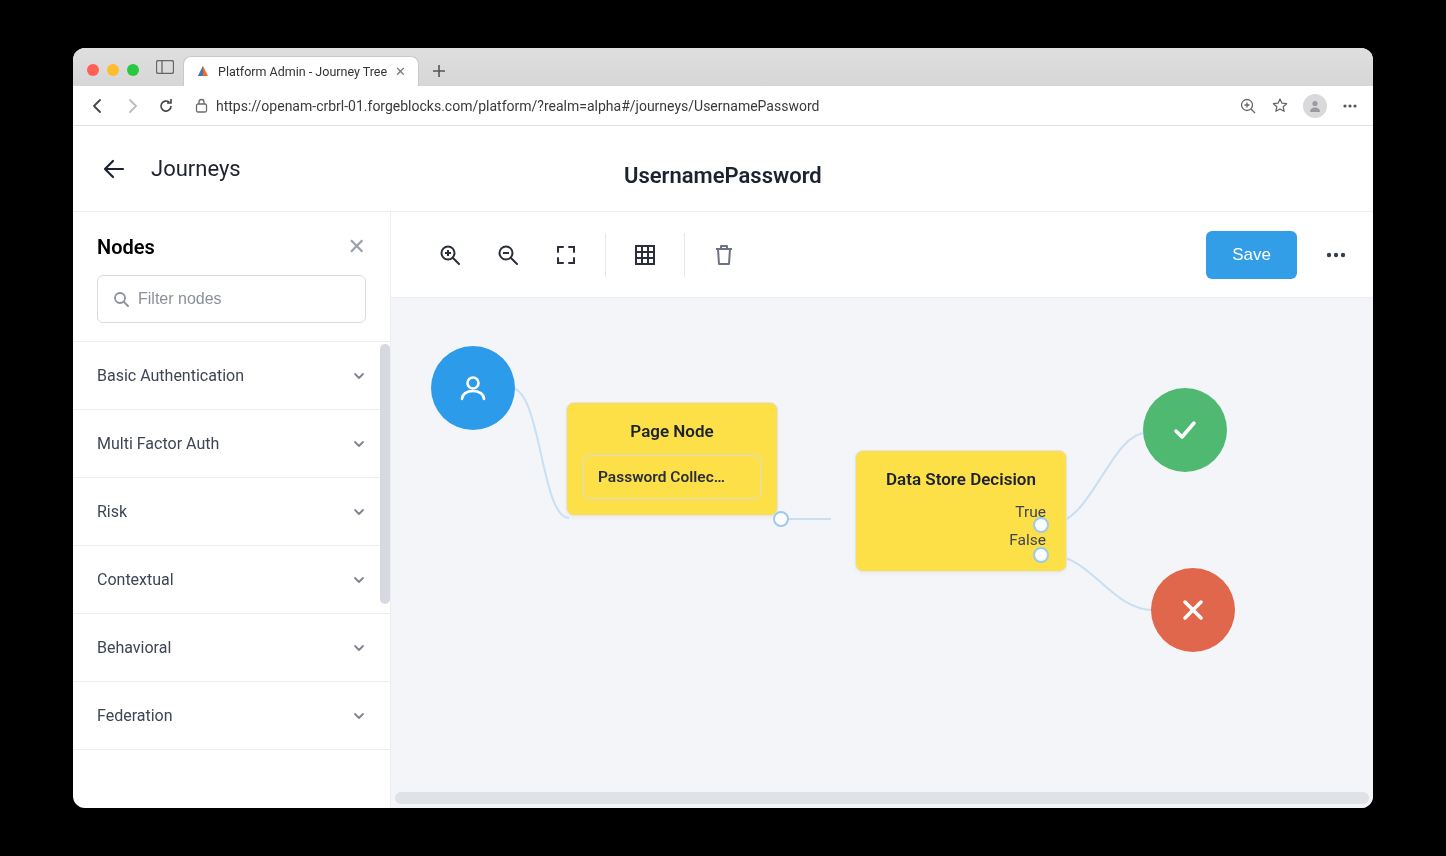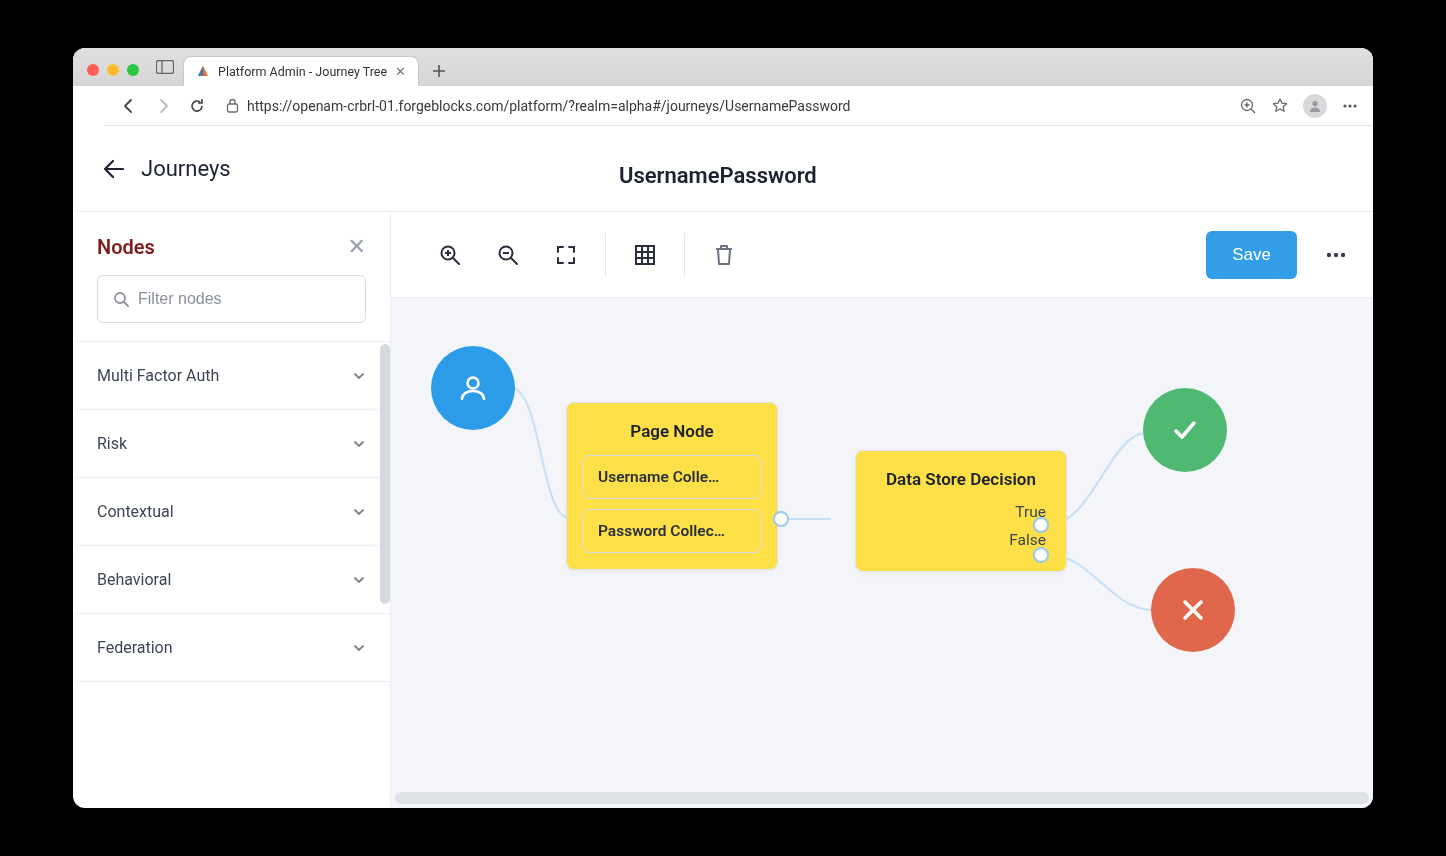--- a/index.html
+++ b/index.html
@@ -47,58 +47,57 @@
   }
   .tab .favicon { width:14px; height:14px; }
   .tab .tab-x { margin-left:auto; color:#777; font-size:13px; }
   .newtab { width:28px; height:28px; margin-bottom:1px; display:flex;align-items:center;justify-content:center; color:#555;}
   .addrbar {
     height:40px;
     background:#fff;
     border-bottom:1px solid #e2e2e3;
     display:flex; align-items:center; gap:12px;
     padding:0 14px;
-    margin-left:31px;
   }
   .addrbar .nav-ico{ width:22px; height:22px; display:flex;align-items:center;justify-content:center; color:#555; }
   .addrbar .nav-ico.disabled{ color:#b8b8b8; }
   .url {
     flex:1; display:flex; align-items:center; gap:8px;
     font-size:14px; color:#4a4a4a;
     padding-left:6px;
   }
   .url .lock{ color:#6b6b6b; }
   .url .path{ color:#3a3a3a; white-space:nowrap; overflow:hidden; text-overflow:ellipsis;}
   .addr-right{ display:flex; align-items:center; gap:14px; color:#555; }
   .avatar-circ{ width:24px;height:24px;border-radius:50%;background:#d9d9db;display:flex;align-items:center;justify-content:center;}
   
   .app-header {
     height:86px;
     border-bottom:1px solid #eceef2;
     display:flex; align-items:center;
     padding:0 28px;
   }
-  .back-link{ display:flex; align-items:center; gap:14px; cursor:pointer;}
+  .back-link{ display:flex; align-items:center; gap:24px; cursor:pointer;}
   .back-ico{ width:26px;height:26px; color:#222;}
   .journeys { font-size:22px; color:#1d2230;}
   .journey-title{ flex:1; text-align:center; font-size:22px; font-weight:600; color:#1d2230;margin-top:14px;}
   .spacer-right{ width:140px; }
   
   .workspace { flex:1; display:flex; min-height:0;}
   .sidebar {
     width:318px;
     border-right:1px solid #eceef2;
     display:flex; flex-direction:column;
     overflow:hidden;
   }
   .side-head{
     display:flex; align-items:center; justify-content:space-between;
     padding:22px 24px 16px 24px;
   }
-  .side-head h2{ font-size:20px; font-weight:600; color:#7f1d1d;}
+  .side-head h2{ font-size:20px; font-weight:600; color:#000000;}
   .side-close{ color:#9aa0ae; font-size:22px; cursor:pointer;}
   .filter-wrap{ padding:0 24px 18px 24px;}
   .filter-box{
     display:flex; align-items:center; gap:8px;
     border:1px solid #d7dbe3; border-radius:6px;
     height:48px; padding:0 14px;
     color:#8a8f9b;
   }
   .filter-box input{
     border:none; outline:none; flex:1;
@@ -314,20 +313,28 @@
             <svg width="18" height="18" viewBox="0 0 18 18">
                 <circle cx="8" cy="8" r="5" fill="none" stroke="#8a8f9b" stroke-width="1.8"></circle>
                 <line x1="12" y1="12" x2="16" y2="16" stroke="#8a8f9b" stroke-width="1.8" stroke-linecap="round"></line>
               </svg>
           </span>
           <input type="text" placeholder="Filter nodes" style="">
         </div>
       </div>
       <div class="cat-list">
         <div class="cat-item">
+          <span>Basic Authentication</span>
+          <span class="chev">
+              <svg width="14" height="14" viewBox="0 0 14 14">
+                <path d="M3 5l4 4 4-4" fill="none" stroke="#7e8494" stroke-width="1.8" stroke-linecap="round" stroke-linejoin="round"></path>
+              </svg>
+            </span>
+        </div>
+        <div class="cat-item">
           <span>Multi Factor Auth</span>
           <span class="chev">
               <svg width="14" height="14" viewBox="0 0 14 14">
                 <path d="M3 5l4 4 4-4" fill="none" stroke="#7e8494" stroke-width="1.8" stroke-linecap="round" stroke-linejoin="round"></path>
               </svg>
             </span>
         </div>
         <div class="cat-item">
           <span>Risk</span>
           <span class="chev">
@@ -433,21 +440,20 @@
             <svg width="34" height="34" viewBox="0 0 34 34">
                 <circle cx="17" cy="12" r="5.5" fill="none" stroke="#fff" stroke-width="2.6"></circle>
                 <path d="M6 28c0-5 5-8 11-8s11 3 11 8" fill="none" stroke="#fff" stroke-width="2.6" stroke-linecap="round"></path>
               </svg>
           </span>
         </div>
 
         <div class="card page-node">
           <h3>Page Node</h3>
           <div class="inner-list">
-            <div class="inner-item">Username Colle…</div>
             <div class="inner-item">Password Collec…</div>
           </div>
         </div>
         <div class="port out-page"></div>
 
         <div class="card ds-node">
           <h3>Data Store Decision</h3>
           <div class="ds-outs">
             <div class="ds-row">
                 <span>True</span>

